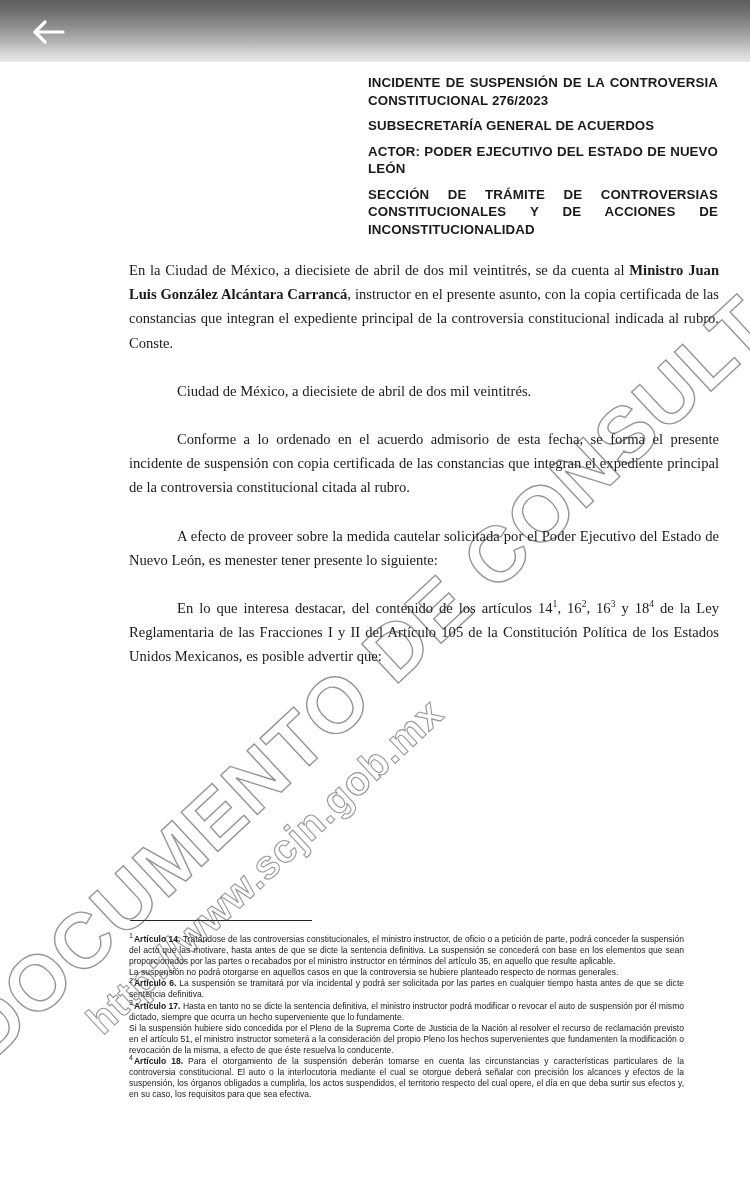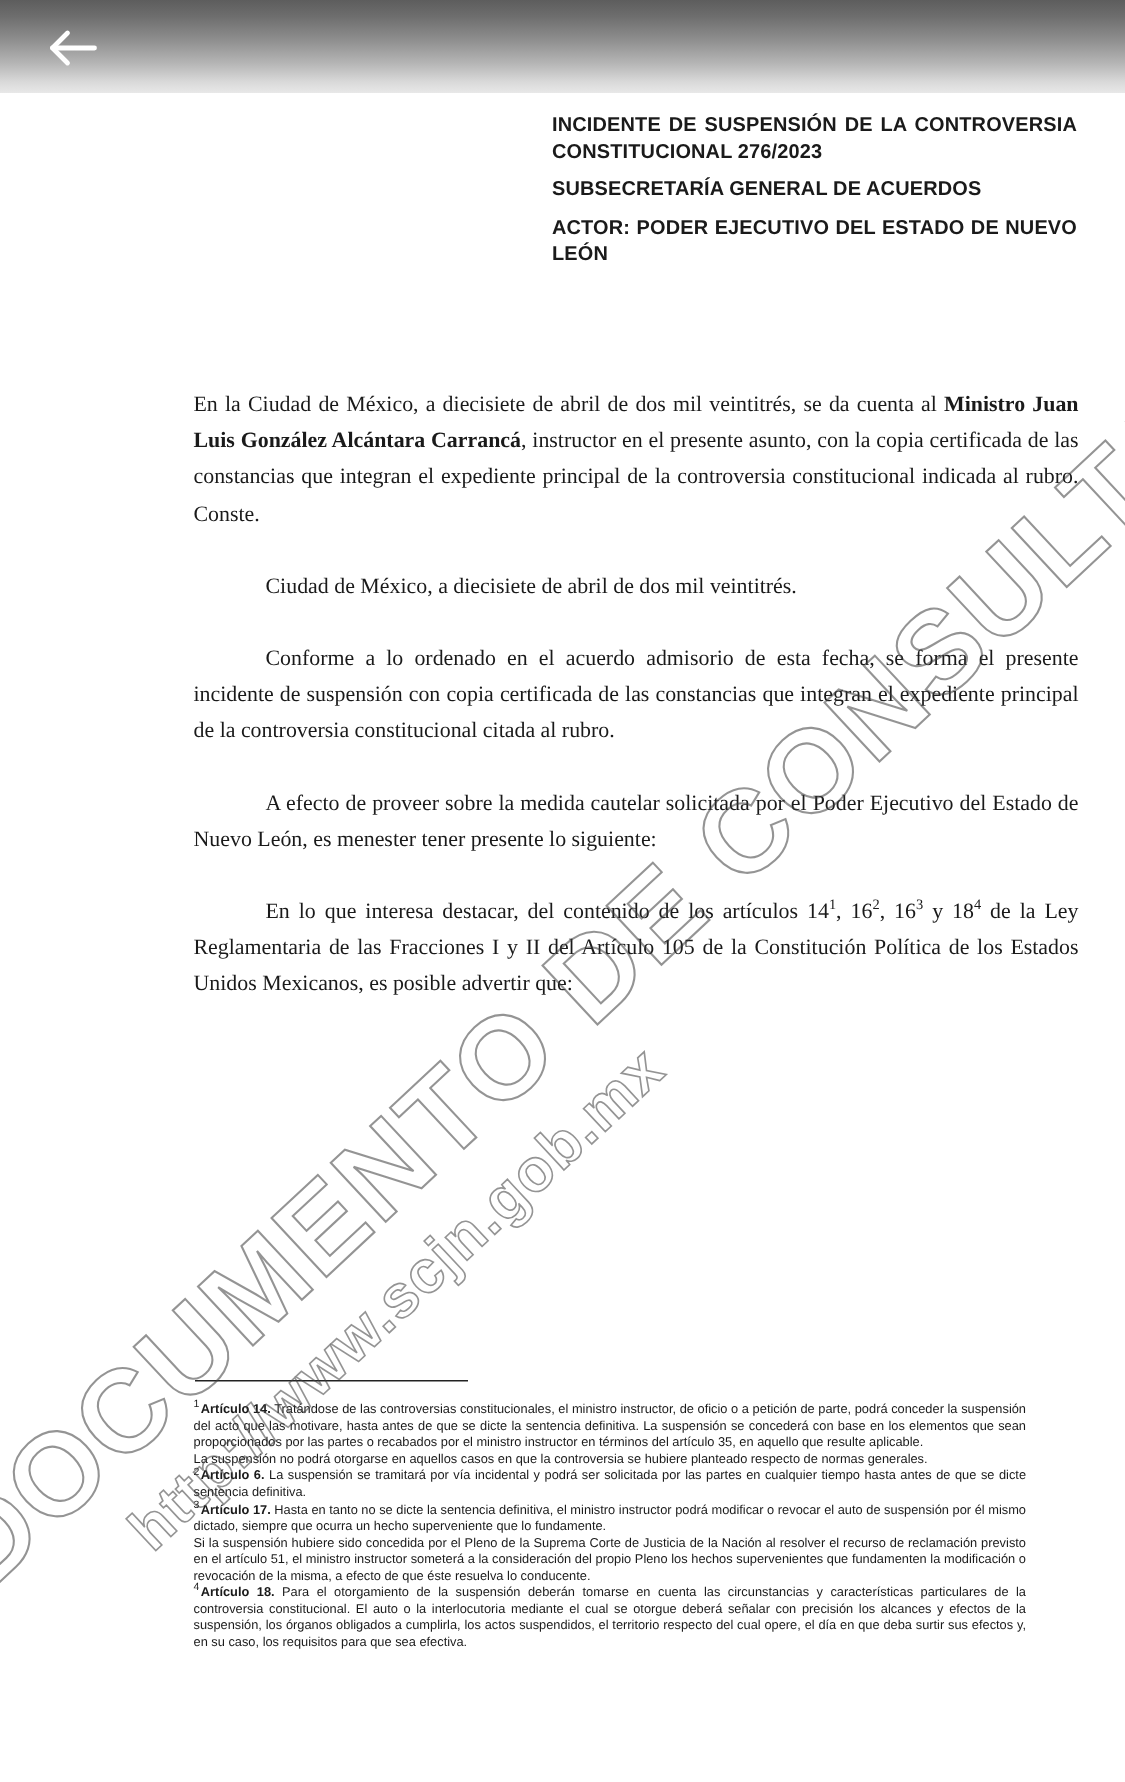--- a/index.html
+++ b/index.html
@@ -172,20 +172,21 @@
 <body>
 
 <div id="viewer">
 
   <div id="page">
 
     <div id="doc-header" class="doc-text">
       <p>INCIDENTE DE SUSPENSIÓN DE LA CONTROVERSIA CONSTITUCIONAL 276/2023</p>
       <p>SUBSECRETARÍA GENERAL DE ACUERDOS</p>
       <p>ACTOR: PODER EJECUTIVO DEL ESTADO DE NUEVO LEÓN</p>
+      <p>SECCIÓN DE TRÁMITE DE CONTROVERSIAS CONSTITUCIONALES Y DE ACCIONES DE INCONSTITUCIONALIDAD</p>
     </div>
 
     <div id="doc-body" class="doc-text">
 
       <p><span>En la Ciudad de México, a diecisiete de abril de dos mil veintitrés, se da cuenta al </span><b>Ministro Juan Luis González Alcántara Carrancá</b><span>, instructor en el presente asunto, con la copia certificada de las constancias que integran el expediente principal de la controversia constitucional indicada al rubro. Conste.</span></p>
 
       <p class="gap-lg"><span class="indent"></span><span>Ciudad de México, a diecisiete de abril de dos mil veintitrés.</span></p>
 
       <p class="gap-lg"><span class="indent"></span><span>Conforme a lo ordenado en el acuerdo admisorio de esta fecha, se forma el presente incidente de suspensión con copia certificada de las constancias que integran el expediente principal de la controversia constitucional citada al rubro.</span></p>
 

